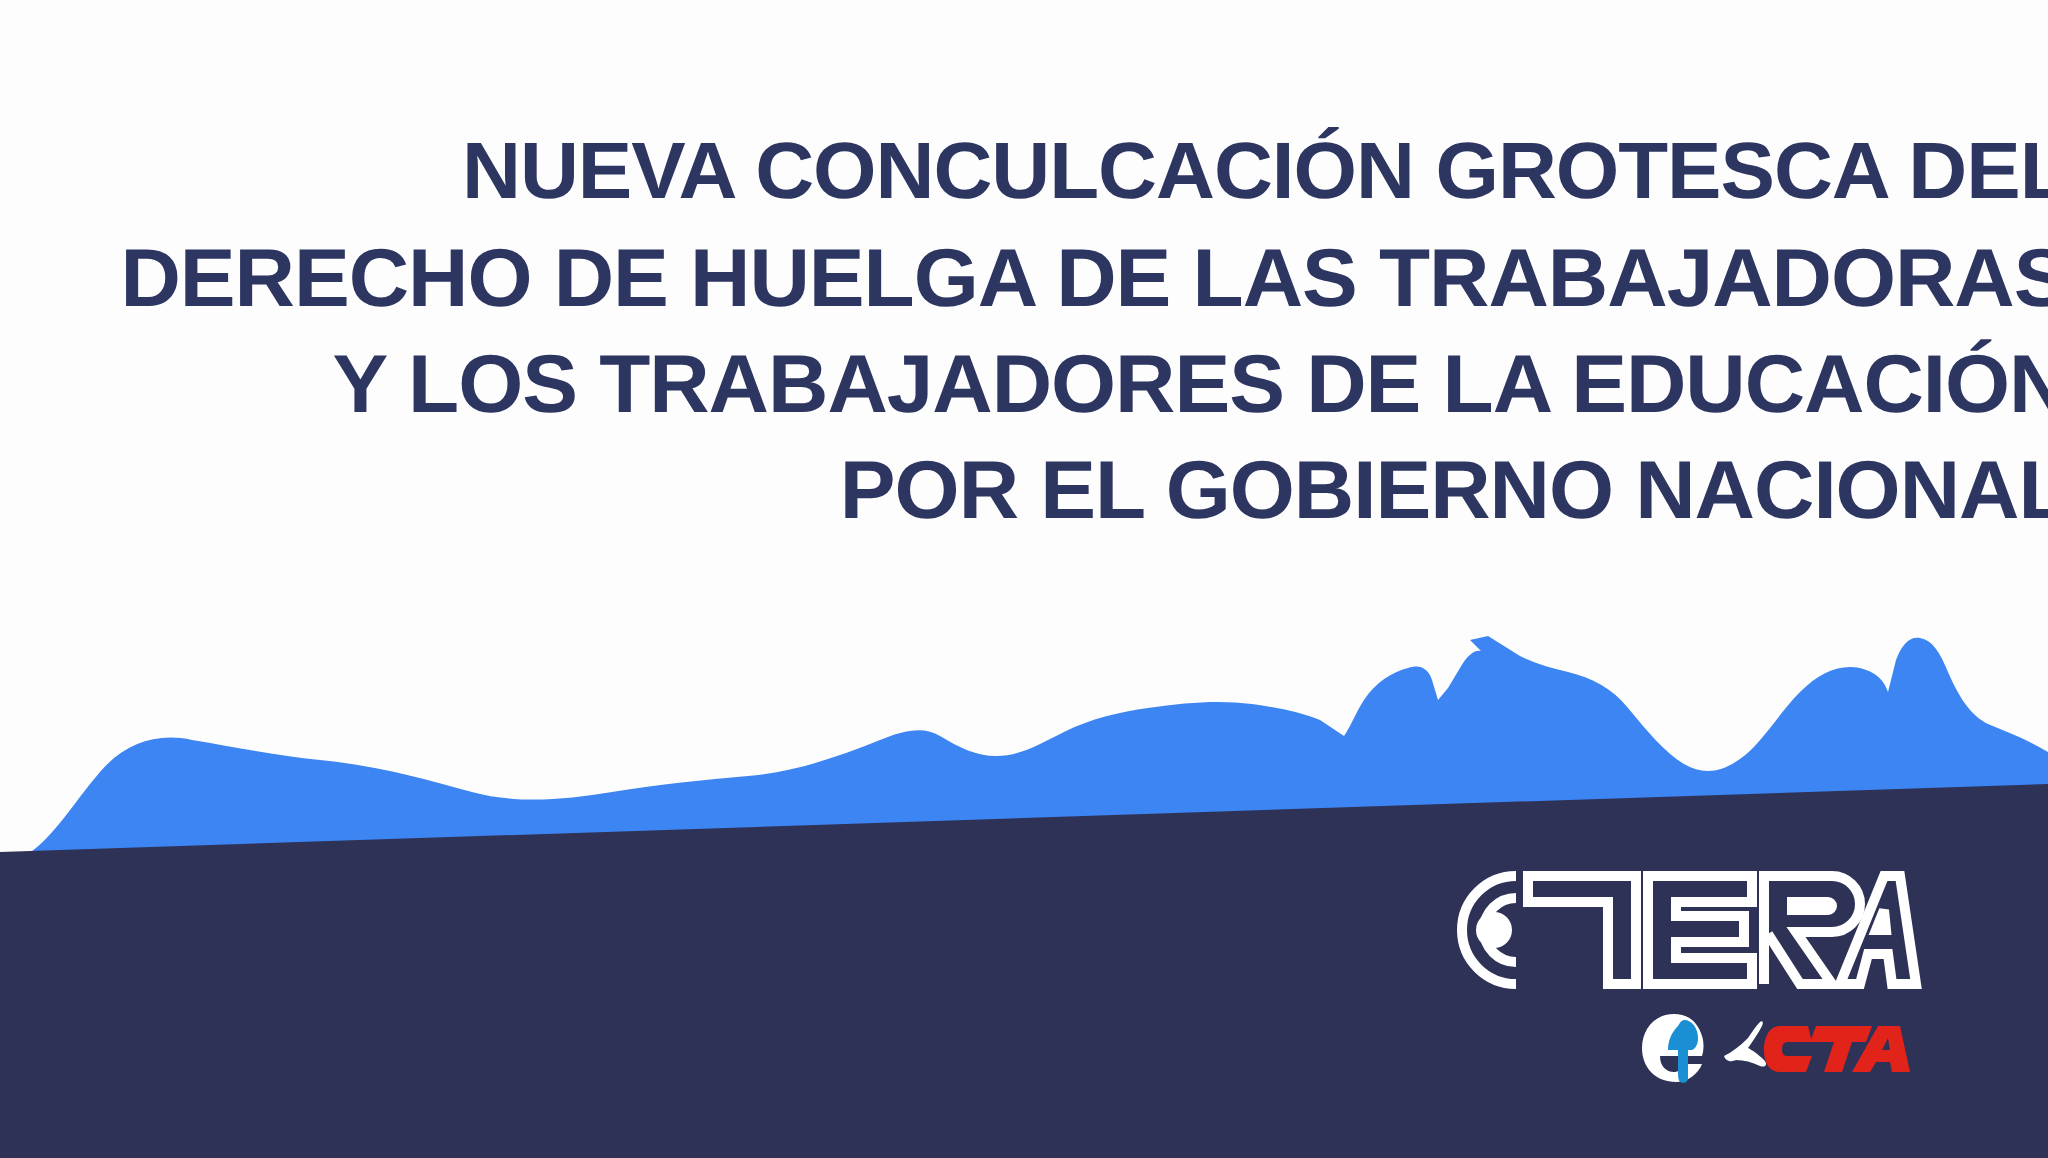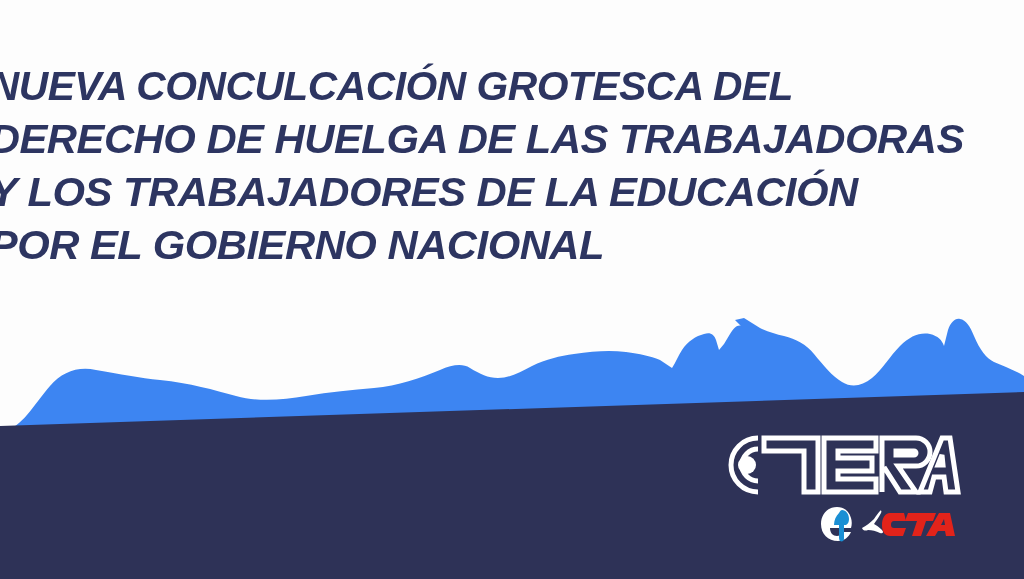--- a/index.html
+++ b/index.html
@@ -15,23 +15,22 @@
     width:1024px;
     height:579px;
     background:#fdfdfd;
     overflow:hidden;
   }
   
   #headline{
     position:absolute;
     left:0; top:60px;
     width:1024px;
-    text-align:left;
+    text-align:right;
     z-index:5;
-    font-style:italic;
   }
   #headline .line{
     display:block;
     color:#2d3561;
     font-weight:bold;
     font-size:40px;
     line-height:53px;
     letter-spacing:-0.5px;
     white-space:nowrap;
     transform:scaleX(1.02);

